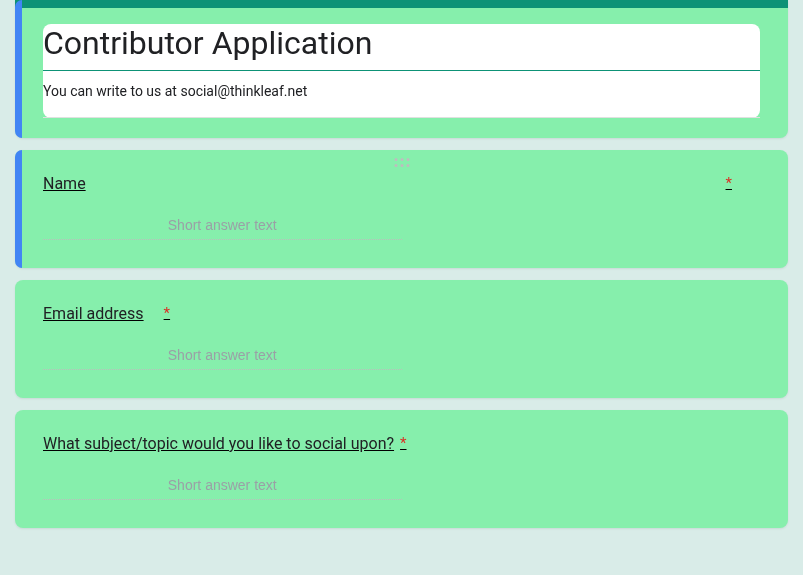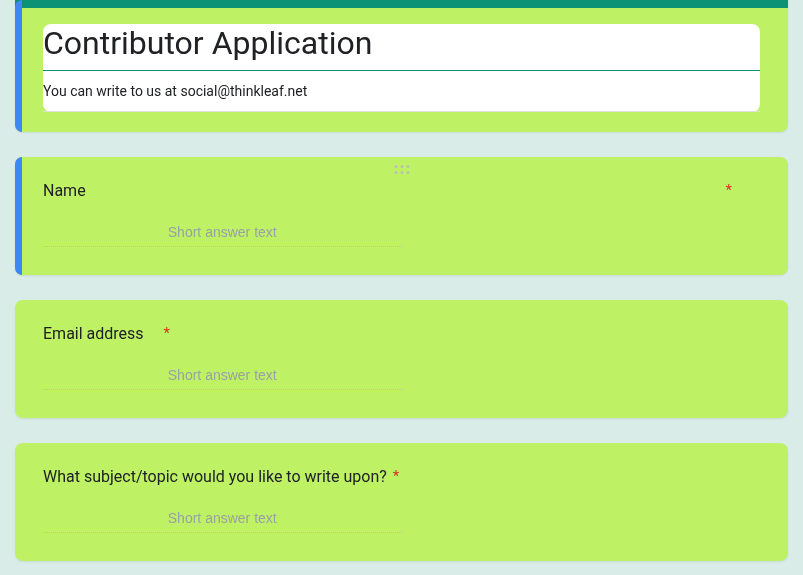--- a/index.html
+++ b/index.html
@@ -9,23 +9,23 @@
     }
     body {
       font-family: Roboto, Arial, sans-serif;
       background: #d9ece8;
       width: 803px;
       height: 575px;
       overflow: hidden;
       padding: 0 15px;
     }
     .card {
-      background: #bef264;
+      background: #86efac;
       border-radius: 8px;
-      margin-bottom: 25px;
+      margin-bottom: 12px;
       position: relative;
       box-shadow: 0 1px 2px rgba(60,64,67,0.1);
     }
     .header-card {
       border-radius: 0 0 8px 8px;
       padding: 24px 28px 20px 28px;
       position: relative;
       overflow: visible;
     }
     .top-accent {
@@ -60,21 +60,21 @@
       color: #202124;
       border-bottom: 1px solid #0d9276;
       padding-bottom: 8px;
       margin-bottom: 12px;
       outline: none;
     }
     .form-desc {
       font-size: 14px;
       color: #202124;
       border-bottom: 1px solid #e0e0e0;
-      padding-bottom: 12px;
+      padding-bottom: 18px;
       outline: none;
     }
     .question-card {
       padding: 24px 28px 28px 28px;
       position: relative;
     }
     .question-card.selected .left-accent {
       display: block;
     }
     .drag-dots {
@@ -95,20 +95,21 @@
       width: 3px;
       height: 3px;
       background: #bdbdbd;
       border-radius: 50%;
     }
     .question-header {
       display: flex;
       align-items: flex-start;
       justify-content: space-between;
       margin-bottom: 22px;
+      text-decoration: underline;
     }
     .question-label {
       font-size: 16px;
       color: #202124;
       outline: none;
       flex: 1;
     }
     .required-star {
       color: #d93025;
       font-size: 15px;
@@ -168,17 +169,17 @@
 <div class="card question-card">
   <div class="question-header" style="justify-content:flex-start;gap:14px;">
     <span class="question-label" style="flex: 0 0 auto;" contenteditable="true">Email address</span>
     <span class="required-star">*</span>
   </div>
   <input class="answer-input" disabled="" placeholder="Short answer text" style="">
 </div>
 
 <div class="card question-card">
   <div class="question-header" style="justify-content:flex-start;">
-    <span class="question-label" style="flex: 0 0 auto;" contenteditable="true">What subject/topic would you like to write upon?</span>
+    <span class="question-label" style="flex: 0 0 auto;" contenteditable="true">What subject/topic would you like to social upon?</span>
     <span class="required-star">*</span>
   </div>
   <input class="answer-input" disabled="" placeholder="Short answer text" style="">
 </div>
 
 </body></html>

